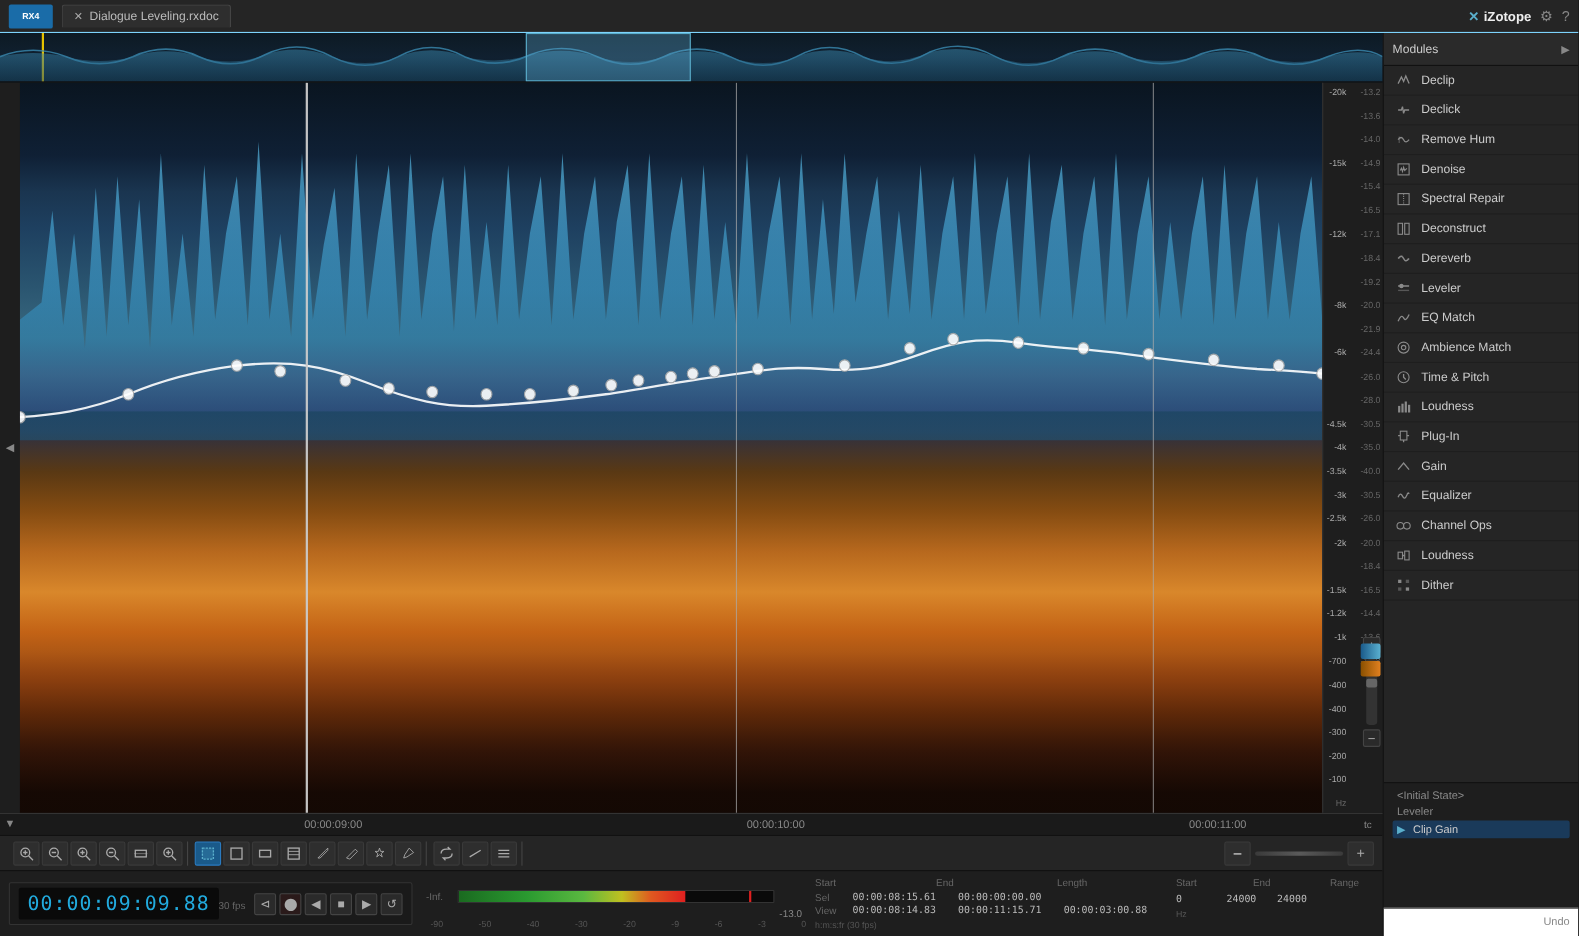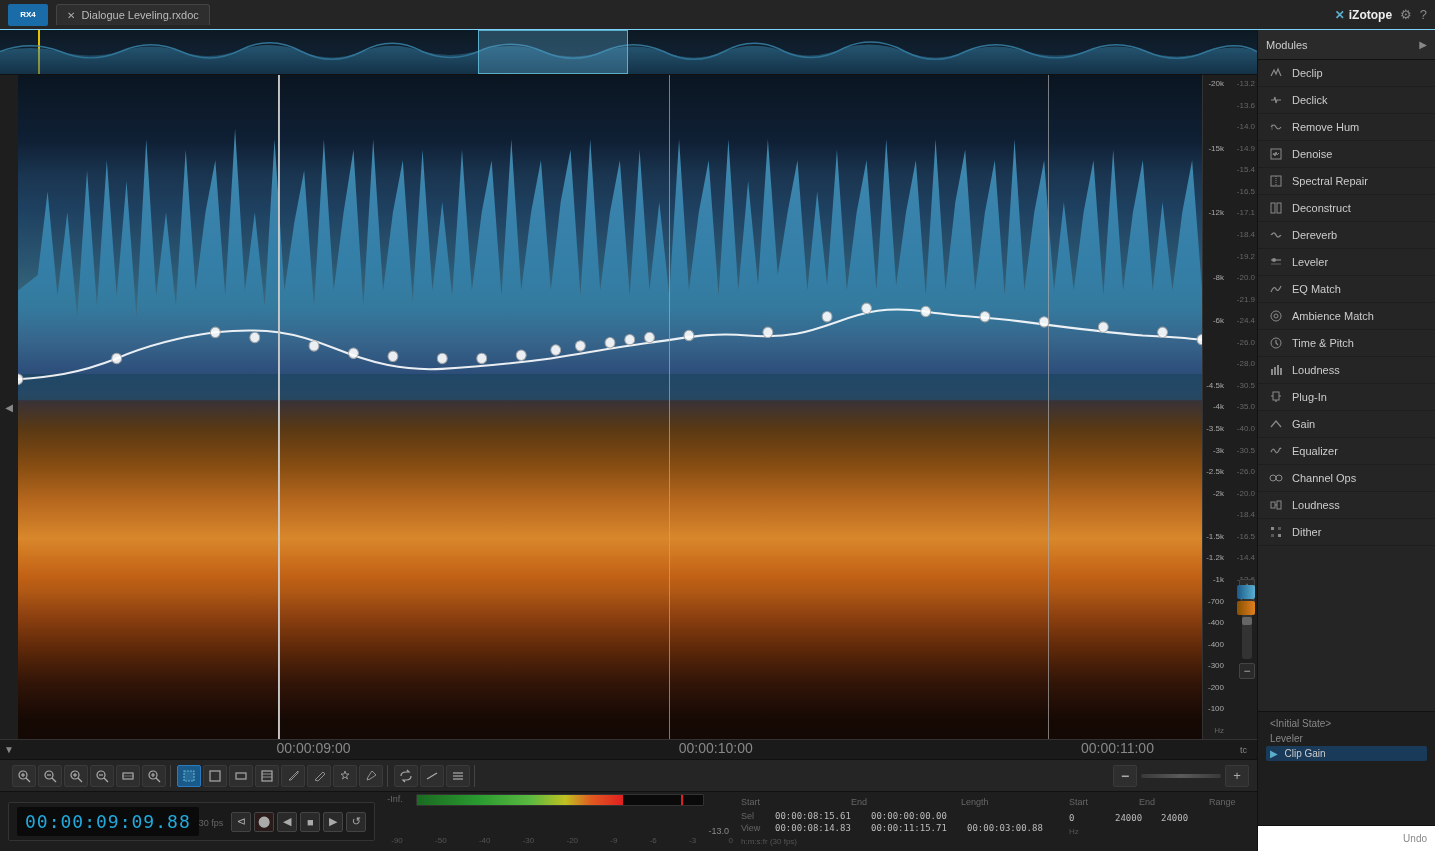--- a/index.html
+++ b/index.html
@@ -261,21 +261,21 @@
       padding: 0 18px;
       flex-shrink: 0;
       position: relative;
       font-size: 9px;
       color: #888;
     }
     .time-tick {
       position: absolute;
       bottom: 3px;
       color: #888;
-      font-size: 14px;
+      font-size: 10px;
     }
     .time-axis-label {
       position: absolute;
       right: 10px;
       font-size: 9px;
       color: #888;
     }
 
     
     .toolbar {
@@ -911,21 +911,21 @@
           <div class="transport-btn">⊲</div>
           <div class="transport-btn" style="background:#2a1a1a;">⬤</div>
           <div class="transport-btn">◀</div>
           <div class="transport-btn">■</div>
           <div class="transport-btn">▶</div>
           <div class="transport-btn">↺</div>
         </div>
       </div>
 
       <div style="flex:1; display:flex; flex-direction:column; gap:4px; padding: 4px;">
-        <div style="display:flex; gap:4px;">
+        <div style="display:flex; align-items:center; gap:4px;">
           <span style="font-size:9px; color:#666; min-width:25px;">-Inf.</span>
           <div style="flex:1; height:12px; background:#0a0a0a; border:1px solid #333; border-radius:1px; overflow:hidden; position:relative;">
             <div style="height:100%; width:72%; background: linear-gradient(90deg, #1a6a20 0%, #2a9a30 30%, #5ab840 55%, #c0c020 72%, #e05820 85%, #e02020 100%);"></div>
             <div style="position:absolute; right:20px; top:0; bottom:0; width:2px; background:#e02020;"></div>
           </div>
           <span style="font-size:9px; color:#888; min-width:20px;margin-top:32px;">-13.0</span>
         </div>
         <div class="meter-labels" style="position:relative; display:flex; justify-content:space-between; padding:0; font-size:8px; color:#555;">
           <span>-90</span>
           <span>-50</span>

